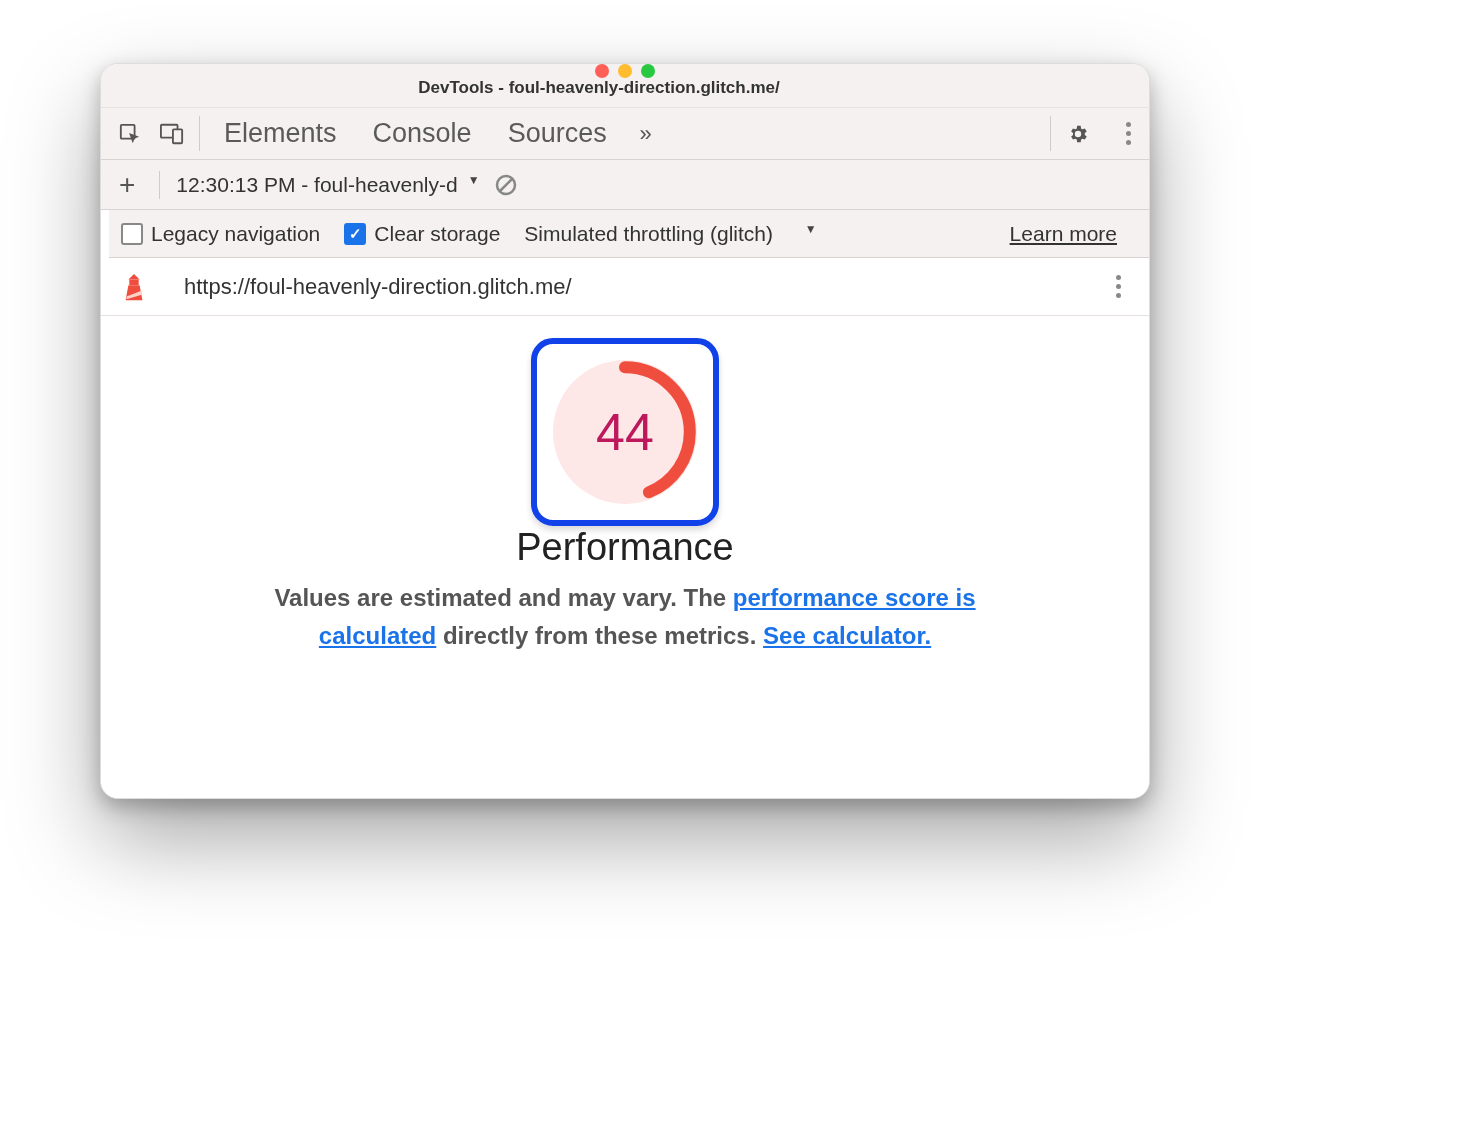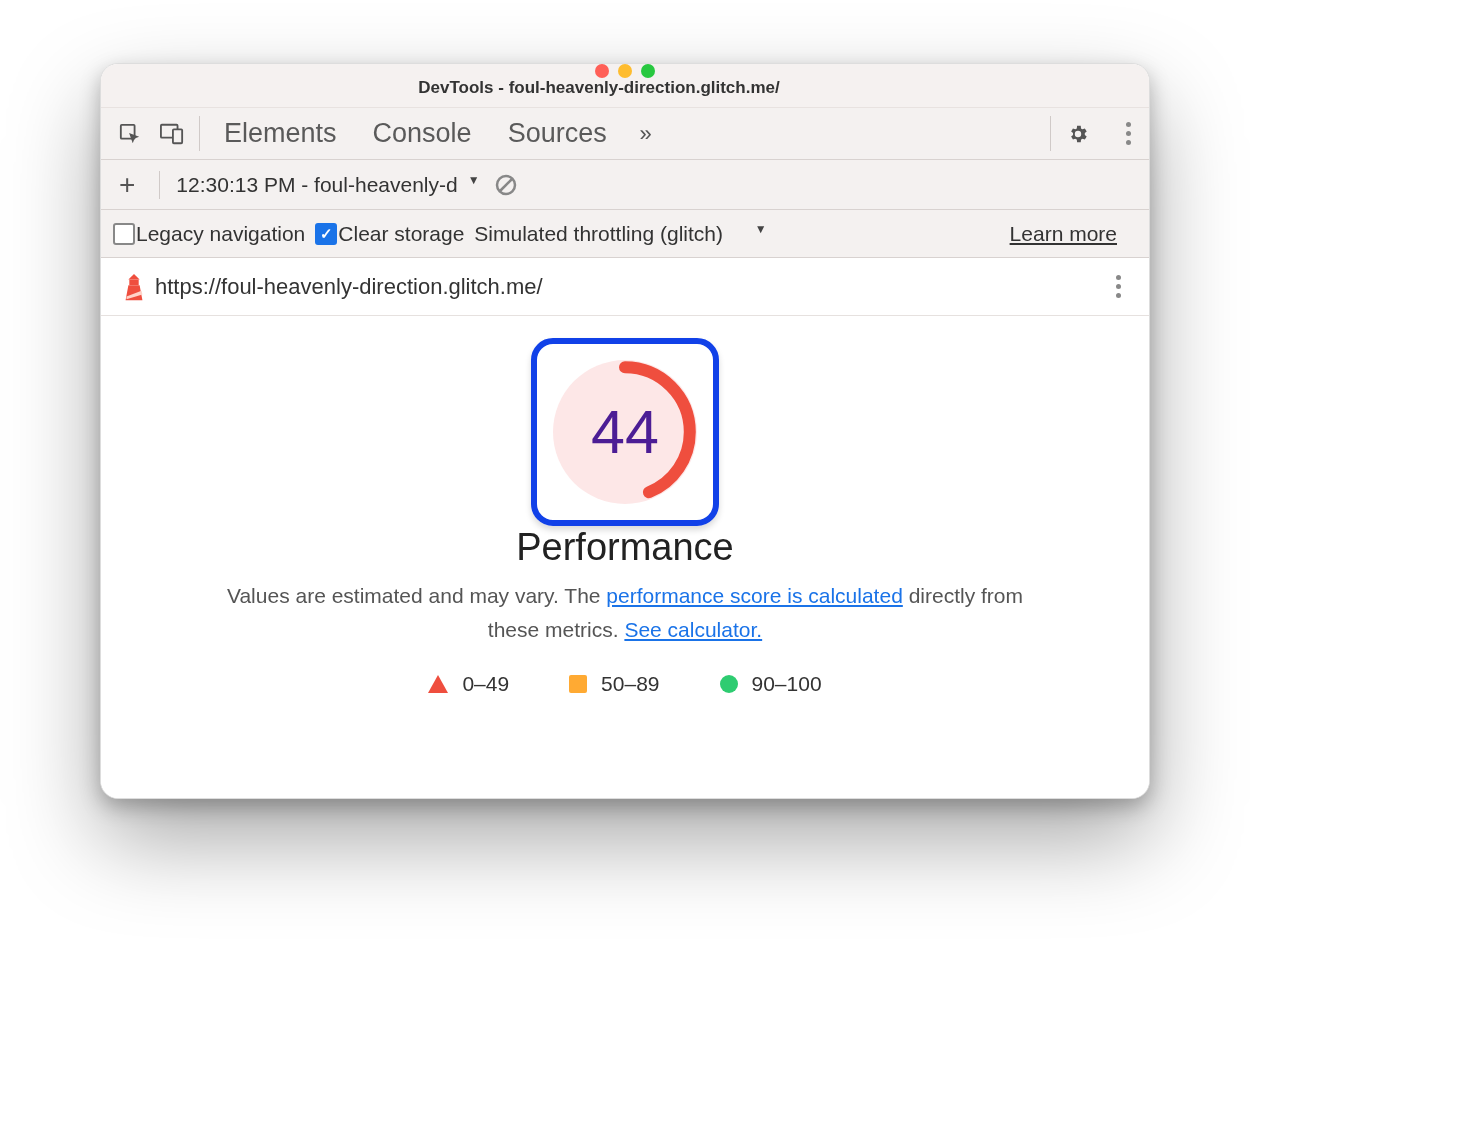--- a/index.html
+++ b/index.html
@@ -68,45 +68,45 @@
   .optionbar {
     height: 50px; background:#f4f1f0; border-bottom:1px solid #d8d2d0;
     display:flex; align-items:center; padding:0 10px; gap:14px; font-size:21px; color:#333;
   }
   .plusbtn { font-size:28px; padding:0 8px; color:#555; }
   .vsep { width:1px; height:28px; background:#d0cac8; margin:0 2px; }
   .dropdown { display:flex; align-items:flex-start; gap:10px; color:#333; }
   .tri { font-size:12px; color:#444; }
   .checkrow {
     height: 48px; background:#f4f1f0; border-bottom:1px solid #d8d2d0;
-    display:flex; align-items:center; padding:0 12px; gap:1px; font-size:21px; color:#333;
+    display:flex; align-items:center; padding:0 12px; gap:8px; font-size:21px; color:#333;margin-left:8px;
   }
   .chk { width:22px; height:22px; border:2px solid #888; border-radius:3px; background:#fff; display:inline-flex; align-items:center; justify-content:center;}
   .chk.checked { background:#1a73e8; border-color:#1a73e8; color:#fff; font-size:15px; font-weight:700; }
   .checkrow .gap { width:8px; }
   .checkrow .learn { margin-left:auto; margin-right:20px; text-decoration:underline; color:#333; }
   .urlrow {
     height: 58px; border-bottom:1px solid #e6e1df;
-    display:flex; align-items:center; padding:0 18px; gap:6px; font-size:22px; color:#333;
+    display:flex; align-items:center; padding:0 18px; gap:35px; font-size:22px; color:#333;
   }
   .lhicon { width:30px; height:30px; }
   .kebab { margin-left:auto; display:flex; flex-direction:column; gap:4px; padding:8px 10px;}
   .kebab span { width:5px; height:5px; border-radius:50%; background:#888; }
   .report { flex:1; background:#fff; display:flex; flex-direction:column; align-items:center; padding-top:22px; }
   .gaugeframe {
     width: 188px; height:188px; border:6px solid #1141e8; border-radius:22px;
     display:flex; align-items:center; justify-content:center;
     box-shadow: 0 4px 6px rgba(0,0,0,0.15);
   }
   .gauge { position:relative; width: 144px; height:144px; }
   .gauge-bg { position:absolute; inset:0; border-radius:50%; background:#fde7e7; }
-  .gauge-num { position:absolute; inset:0; display:flex; align-items:center; justify-content:center; font-size:61px; font-weight:500; color:#4c1d95; }
+  .gauge-num { position:absolute; inset:0; display:flex; align-items:center; justify-content:center; font-size:52px; font-weight:500; color:#be185d; }
   .gauge svg { position:absolute; inset:0; }
   .ptitle { font-size:38px; font-weight:400; color:#222; }
-  .pdesc { font-size:21px; color:#555; margin-top:10px; text-align:center; line-height:1.6; max-width:820px;}
+  .pdesc { font-size:24px; color:#555; margin-top:10px; text-align:center; line-height:1.6; max-width:820px;font-weight:bold;}
   .pdesc a { color:#1a73e8; text-decoration:underline; }
   .legend { display:flex; gap:60px; margin-top:26px; font-size:21px; color:#333;}
   .legend .item { display:flex; align-items:center; gap:14px; }
   .legend .tri2 { width:0; height:0; border-left:10px solid transparent; border-right:10px solid transparent; border-bottom:18px solid #ef4e3e; }
   .legend .sq { width:18px; height:18px; background:#fa3; border-radius:2px; }
   .legend .circ { width:18px; height:18px; background:#2ecc71; border-radius:50%; }
 
   .inspect-icon svg, .device-icon svg, .gear-icon svg, .noentry svg { display:block; }
 </style>
 </head>
@@ -216,29 +216,15 @@
         <svg viewBox="0 0 120 120">
           <circle cx="60" cy="60" r="54" fill="none" stroke="#ef4e3e" stroke-width="10" stroke-linecap="round" stroke-dasharray="149 339" transform="rotate(-90 60 60)"></circle>
         </svg>
         <div class="gauge-num">44</div>
       </div>
     </div>
     <div class="ptitle">Performance</div>
     <div class="pdesc">
       <span>Values are estimated and may vary. The </span><a>performance score is calculated</a><span> directly from these metrics. </span><a>See calculator.</a>
     </div>
-    <div class="legend">
-      <div class="item">
-        <span class="tri2"></span>
-        <span>0–49</span>
-      </div>
-      <div class="item">
-        <span class="sq"></span>
-        <span>50–89</span>
-      </div>
-      <div class="item">
-        <span class="circ"></span>
-        <span>90–100</span>
-      </div>
-    </div>
   </div>
 
 </div>
 
 </body></html>

